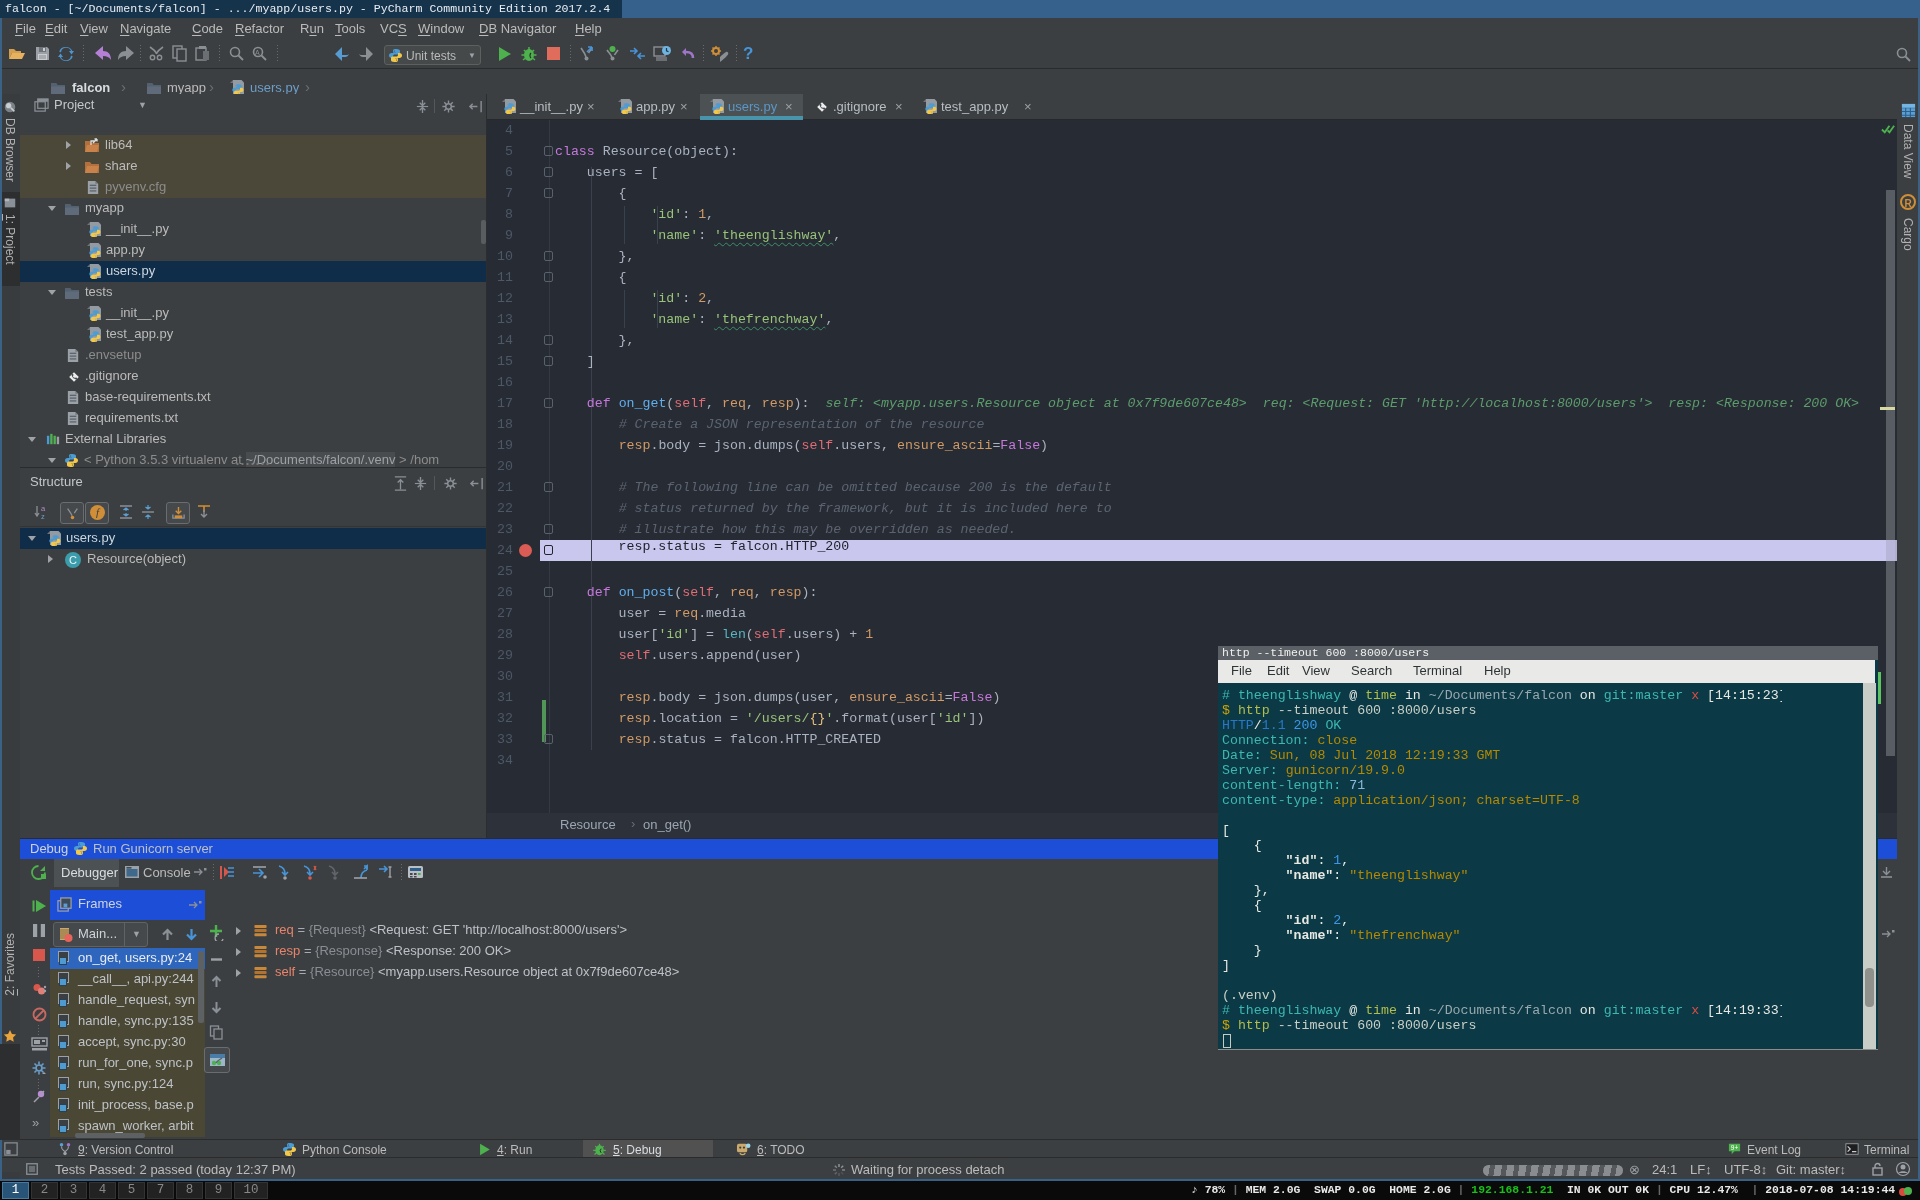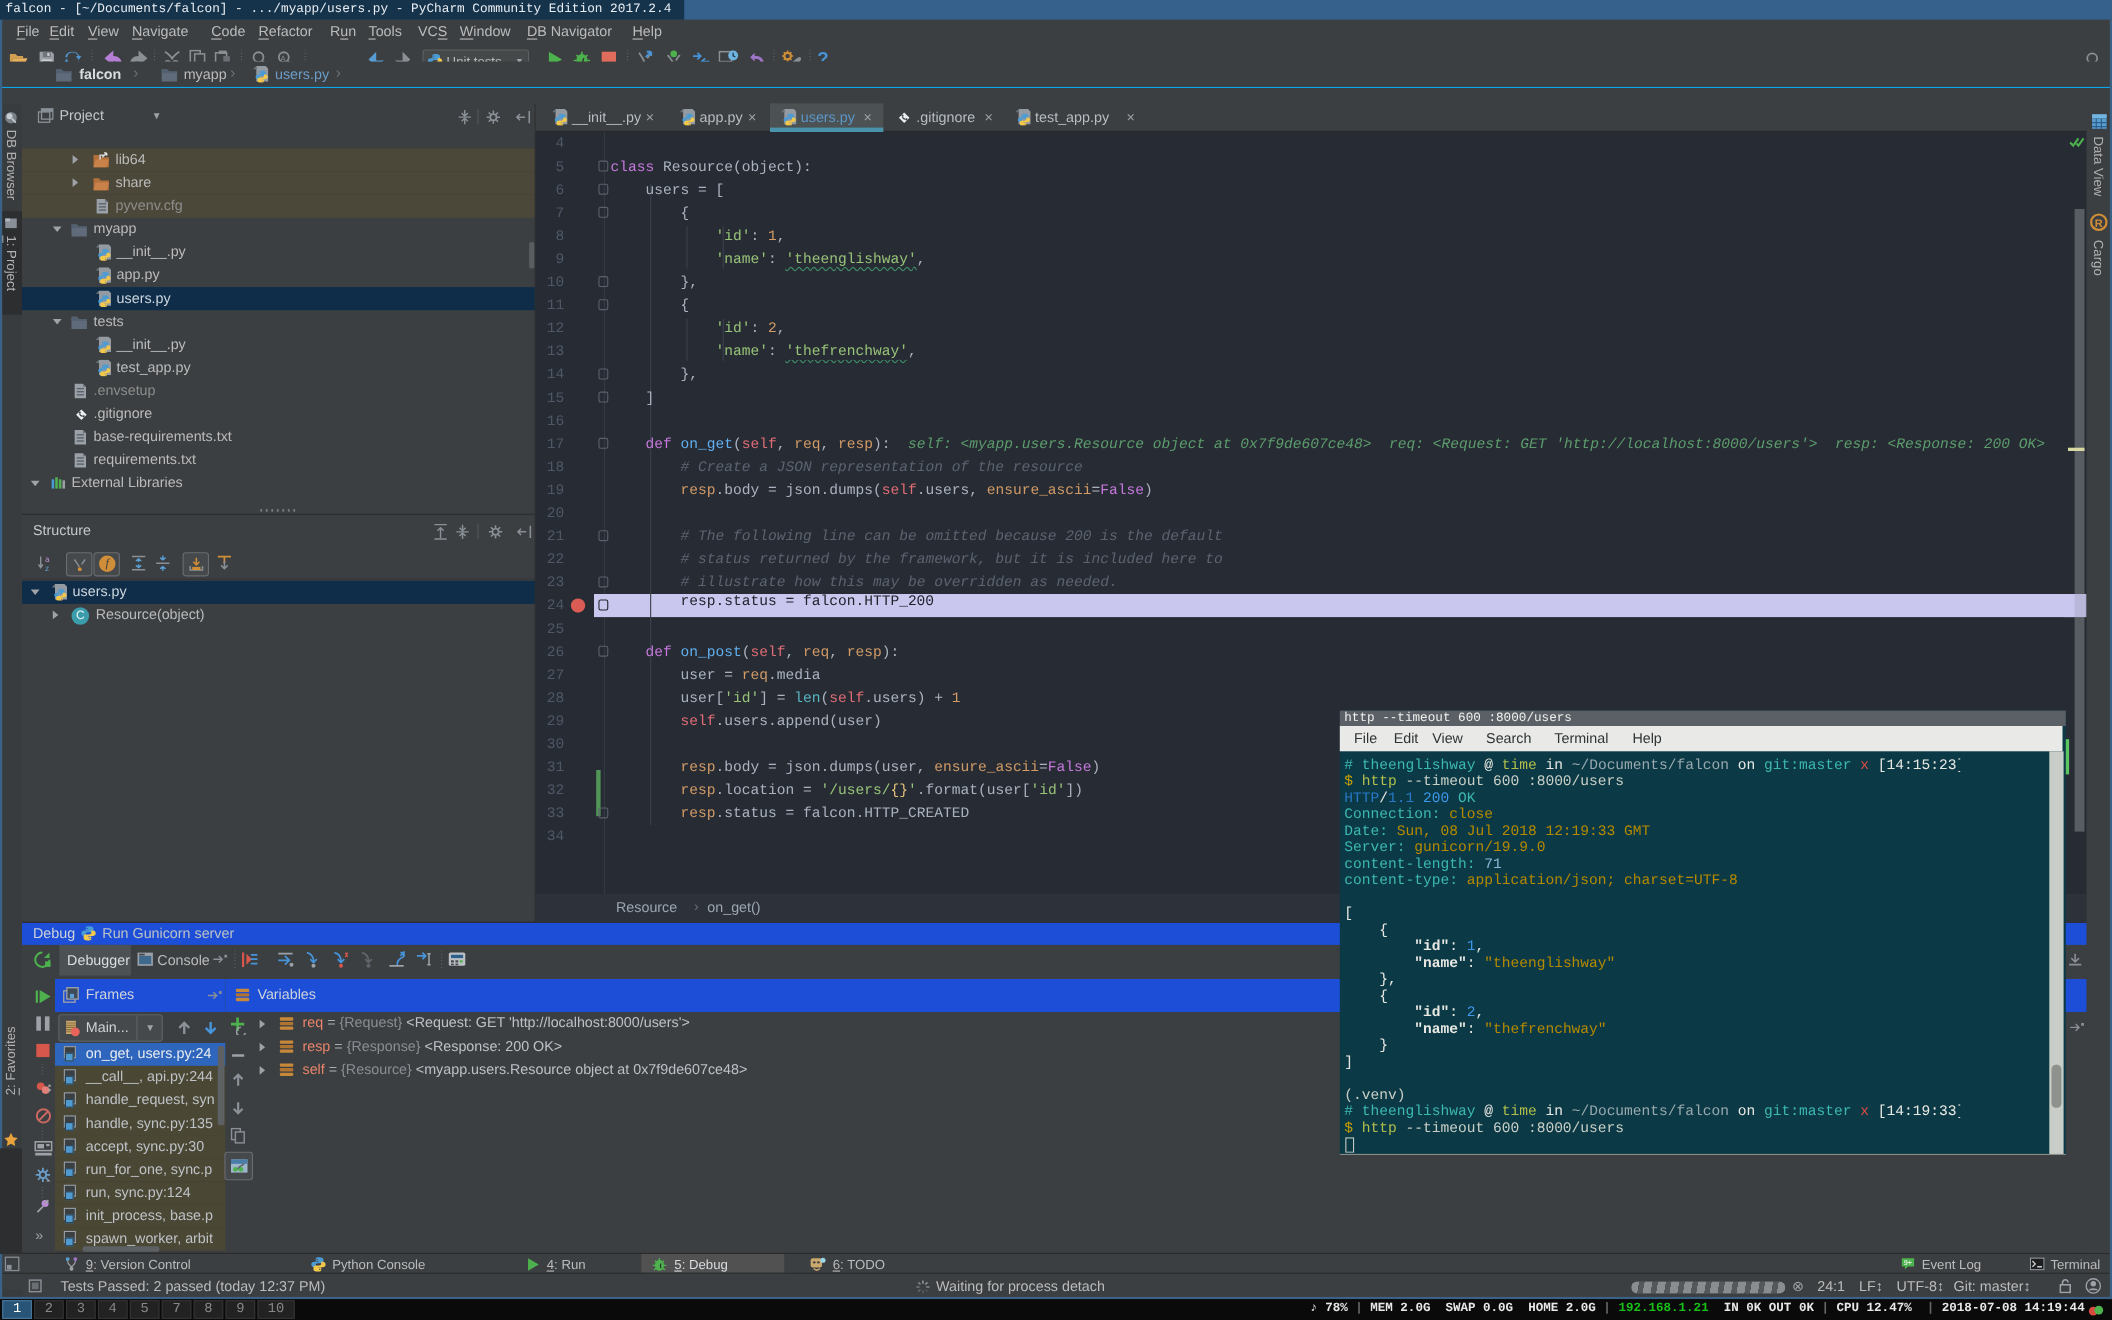--- a/index.html
+++ b/index.html
@@ -11,21 +11,21 @@
 #titlebar .tt{position:absolute;left:5px;top:2px;color:#e9eef3;font-size:11.6px;letter-spacing:0}
 
 #menubar{position:absolute;left:0;top:18px;width:1920px;height:22px;background:#3c3f41}
 #menubar span{position:absolute;top:3px;color:#bbb;font-size:13px}
 #menubar u{text-decoration:underline;text-underline-offset:2px}
 
 #toolbar{position:absolute;left:0;top:40px;width:1920px;height:29px;background:#3c3f41;border-bottom:1px solid #2b2b2b}
 .tsep{position:absolute;top:5px;width:1px;height:18px;background-image:linear-gradient(#6a6a6a 1px,transparent 1px);background-size:1px 3px}
 #runcombo{position:absolute;left:384px;top:5px;width:97px;height:20px;background:#45494a;border:1px solid #5e6060;border-radius:3px;color:#bbb;font-size:12px}
 
-#crumbs{position:absolute;left:0;top:56px;width:1920px;height:24px;background:#3c3f41;border-bottom:1px solid #0ea5e9}
+#crumbs{position:absolute;left:0;top:76px;width:1920px;height:24px;background:#3c3f41;border-bottom:1px solid #0ea5e9}
 #crumbs .bc{position:absolute;top:4px;font-size:13px;color:#bbb}
 
 #lstripe{position:absolute;left:0;top:94px;width:20px;height:1086px;background:#393c3e}
 #lstripe .vt{position:absolute;left:3px;color:#b2b2b2;font-size:12px;white-space:nowrap}
 .vtd{writing-mode:vertical-rl}
 .vtu{writing-mode:vertical-rl;transform:rotate(180deg)}
 #bluel{position:absolute;left:0;top:18px;width:2px;height:1163px;background:#3a6286}
 #bluer{position:absolute;left:1918px;top:18px;width:2px;height:1163px;background:#3a6286}
 
 #project{position:absolute;left:20px;top:94px;width:467px;height:373px;background:#3c3f41;overflow:hidden}
@@ -425,20 +425,27 @@
       </div>
 <div class="trow" style="top:335px">
         <span class="arrow-d" style="left:8px"></span>
         <svg class="ic" style="left:26px;top:3px" width="15" height="15" viewBox="0 0 16 16">
           <rect x="1" y="4" width="2.5" height="9" fill="#4a9bd5"></rect>
           <rect x="4.5" y="2" width="2.5" height="11" fill="#51b051"></rect>
           <rect x="8" y="4" width="2.5" height="9" fill="#51b051"></rect>
           <rect x="11.5" y="5" width="2.5" height="8" fill="#9aa0a6"></rect>
         </svg>
         <span class="tx" style="left:45px">External Libraries</span>
+      </div>
+<div class="trow" style="top:356px">
+        <span class="arrow-d" style="left:28px"></span>
+        <svg class="ic" style="left:44px;top:3px" width="15" height="15" viewBox="0 0 15 15">
+          <use href="#pysnake"></use>
+        </svg>
+        <span class="tx dim" style="left:64px">&lt; Python 3.5.3 virtualenv at <span style="background:#494c4e;color:#9ca1a6">~/Documents/falcon/.venv</span> &gt; /hom</span>
       </div>
 <div style="position:absolute;left:461px;top:126px;width:5px;height:24px;background:#5a5d60;border-radius:2px"></div>
 </div>
 
 <div id="structure">
 <div style="position:absolute;left:215px;top:-6px;width:36px;height:4px;background-image:radial-gradient(circle,#777 1px,transparent 1.2px);background-size:5px 4px"></div>
 <span style="position:absolute;left:10px;top:6px;color:#c3c7cb">Structure</span>
 <svg class="ic" style="left:373px;top:8px" width="15" height="15" viewBox="0 0 16 16">
         <path d="M2 1h12M8 4v10M5 7l3-3 3 3M2 15h12" stroke="#8a9097" stroke-width="1.4" fill="none"></path>
       </svg>
@@ -765,26 +772,20 @@
           <rect x="1" y="4" width="11" height="11" fill="none" stroke="#9da2a8" stroke-width="1.3"></rect>
           <rect x="4" y="1" width="11" height="11" fill="#3e4b5a" stroke="#9da2a8" stroke-width="1.3"></rect>
           <rect x="7" y="7" width="4" height="4" fill="#5a9fd4"></rect>
         </svg>
 <span style="position:absolute;left:28px;top:6px;color:#ced3d8">Frames</span>
 <svg class="ic" style="left:138px;top:9px" width="14" height="12" viewBox="0 0 14 12">
           <path d="M1 6h8M6 3l3 3-3 3" stroke="#8a9097" stroke-width="1.3" fill="none"></path>
           <rect x="11" y="2" width="2.5" height="2.5" fill="#8a9097"></rect>
         </svg>
 </div>
-<div class="phdr" style="position:absolute;left:185px;top:51px;width:1692px;height:30px">
-<svg class="ic" style="left:8px;top:7px" width="15" height="15" viewBox="0 0 15 16">
-          <use href="#varic"></use>
-        </svg>
-<span style="position:absolute;left:29px;top:6px;color:#ced3d8">Variables</span>
-</div>
 
 <div style="position:absolute;left:33px;top:83px;width:95px;height:25px;background:#45494b;border:1px solid #5e6366;border-radius:3px">
 <svg class="ic" style="left:4px;top:4px" width="16" height="16" viewBox="0 0 16 16">
           <rect x="2" y="1" width="9" height="12" fill="#caa96e"></rect>
           <path d="M2 3h9M2 5h9M2 7h9M2 9h9M2 11h9" stroke="#8a6d3e" stroke-width="1"></path>
           <circle cx="10.5" cy="11" r="4" fill="#e8645a"></circle>
         </svg>
 <span style="position:absolute;left:24px;top:3px;color:#ced3d8">Main...</span>
 <div style="position:absolute;right:22px;top:0;width:1px;height:23px;background:#5e6366"></div>
 <span style="position:absolute;right:6px;top:6px;color:#9da2a8;font-size:9px">▼</span>

